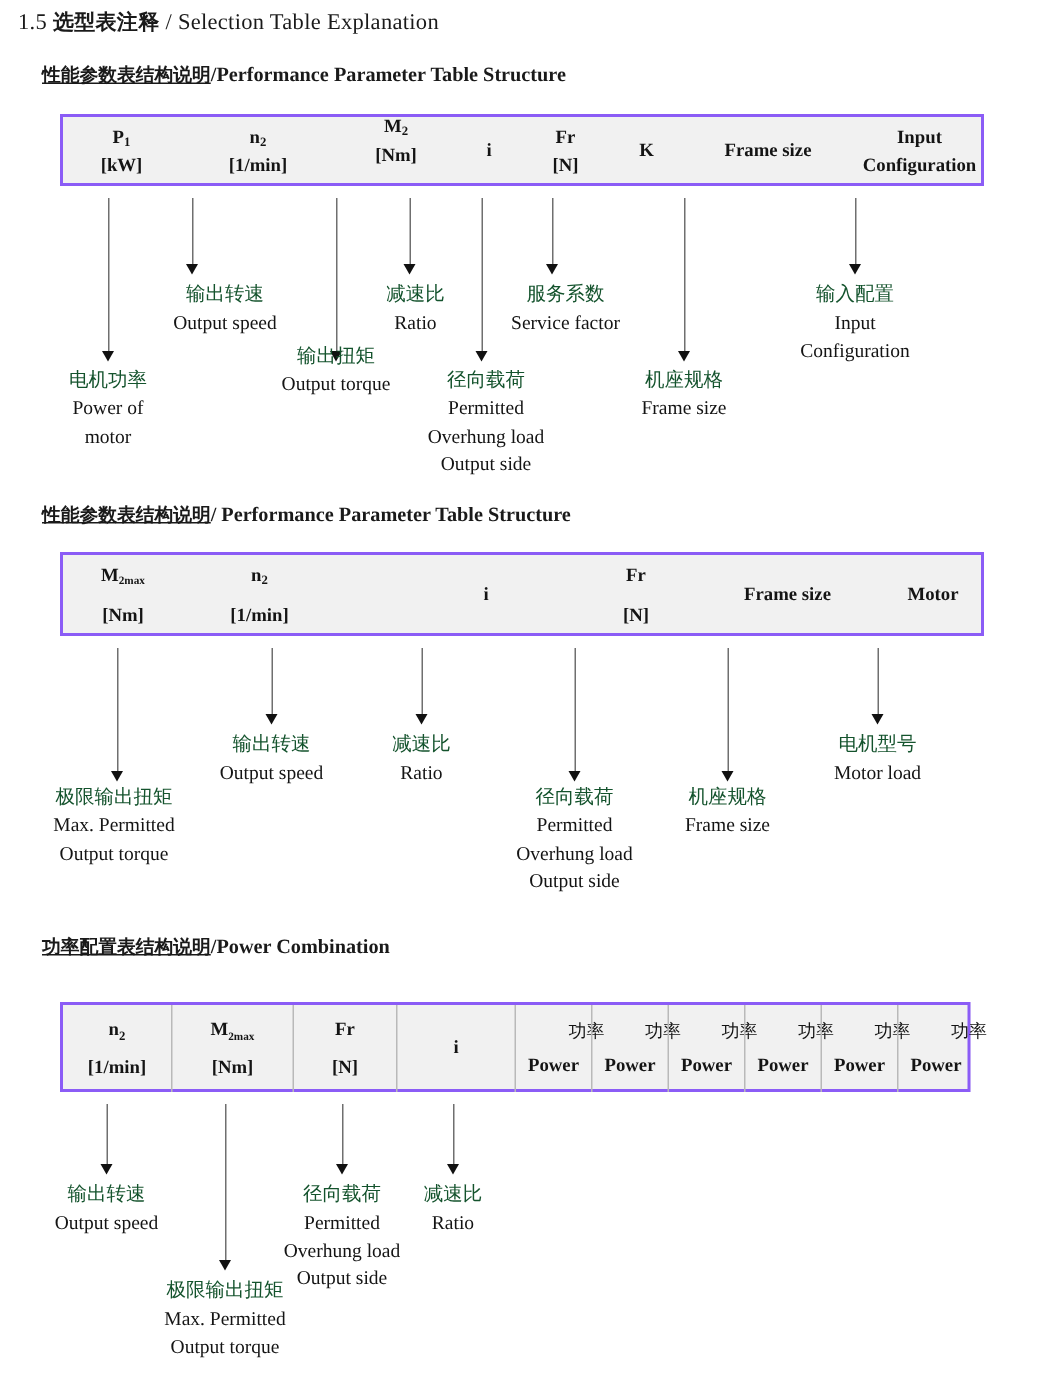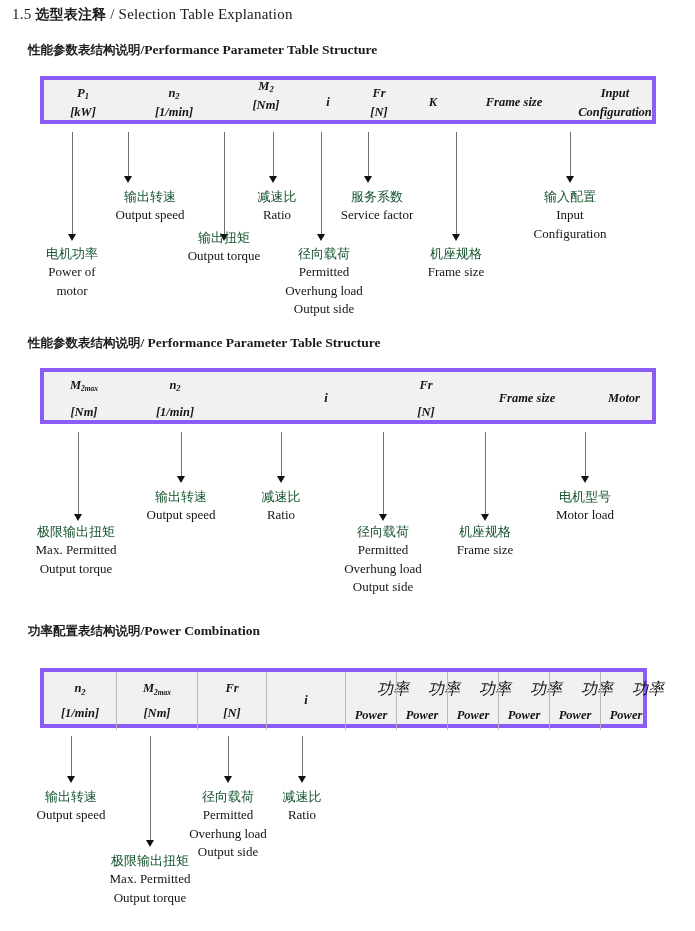--- a/index.html
+++ b/index.html
@@ -34,54 +34,54 @@
 
   .sec-head {
     font-size: 13px;
     white-space: nowrap;
     left: 28px;
   }
   .sec-head .cn {
     font-family: "DejaVu Sans", sans-serif;
     font-weight: bold;
     font-size: 12.5px;
+    text-decoration: underline;
   }
   .sec-head .en {
     font-family: "Liberation Serif", serif;
     font-weight: bold;
     font-size: 13.5px;
   }
 
   
   .tbl {
     background: #f1f1f1;
-    border: 4px solid #8b5cf6;
+    border: 2px solid #8b5cf6;
     box-sizing: border-box;
-    font-style: italic;
   }
   .cell {
     position: absolute;
     box-sizing: border-box;
     display: flex;
     flex-direction: column;
     align-items: center;
     justify-content: center;
     font-family: "Liberation Serif", serif;
     font-weight: bold;
     font-size: 12.5px;
     line-height: 1.55;
     color: #141414;
     white-space: nowrap;
   }
   .cell.divided { border-left: 1px solid #b9b9b9; }
   .cell .l1, .cell .l2 { display: block; }
   .cell .cn-s {
     font-family: "DejaVu Sans", sans-serif;
     font-weight: normal;
-    font-size: 16px;
+    font-size: 12px;
     margin-left: 44px;
   }
   sub {
     font-size: 8.5px;
     vertical-align: baseline;
     position: relative;
     top: 2.5px;
     font-weight: bold;
   }
   sub.tiny { font-size: 7.5px; }

